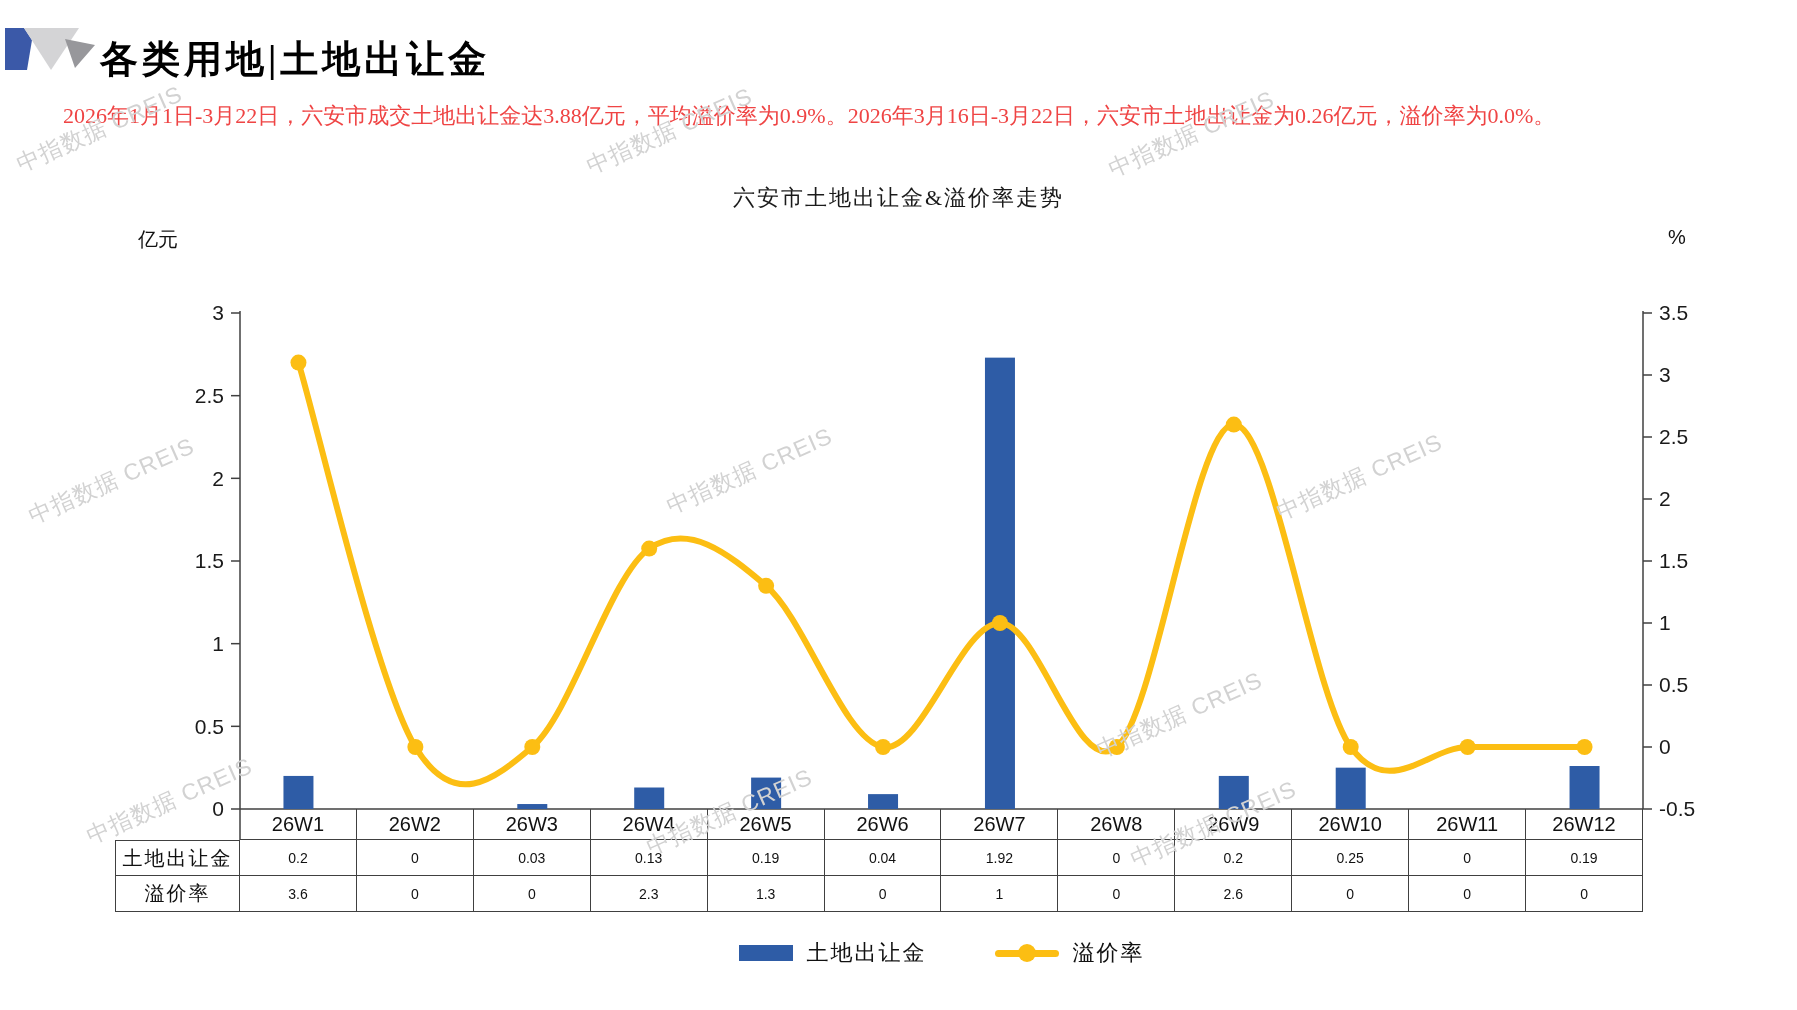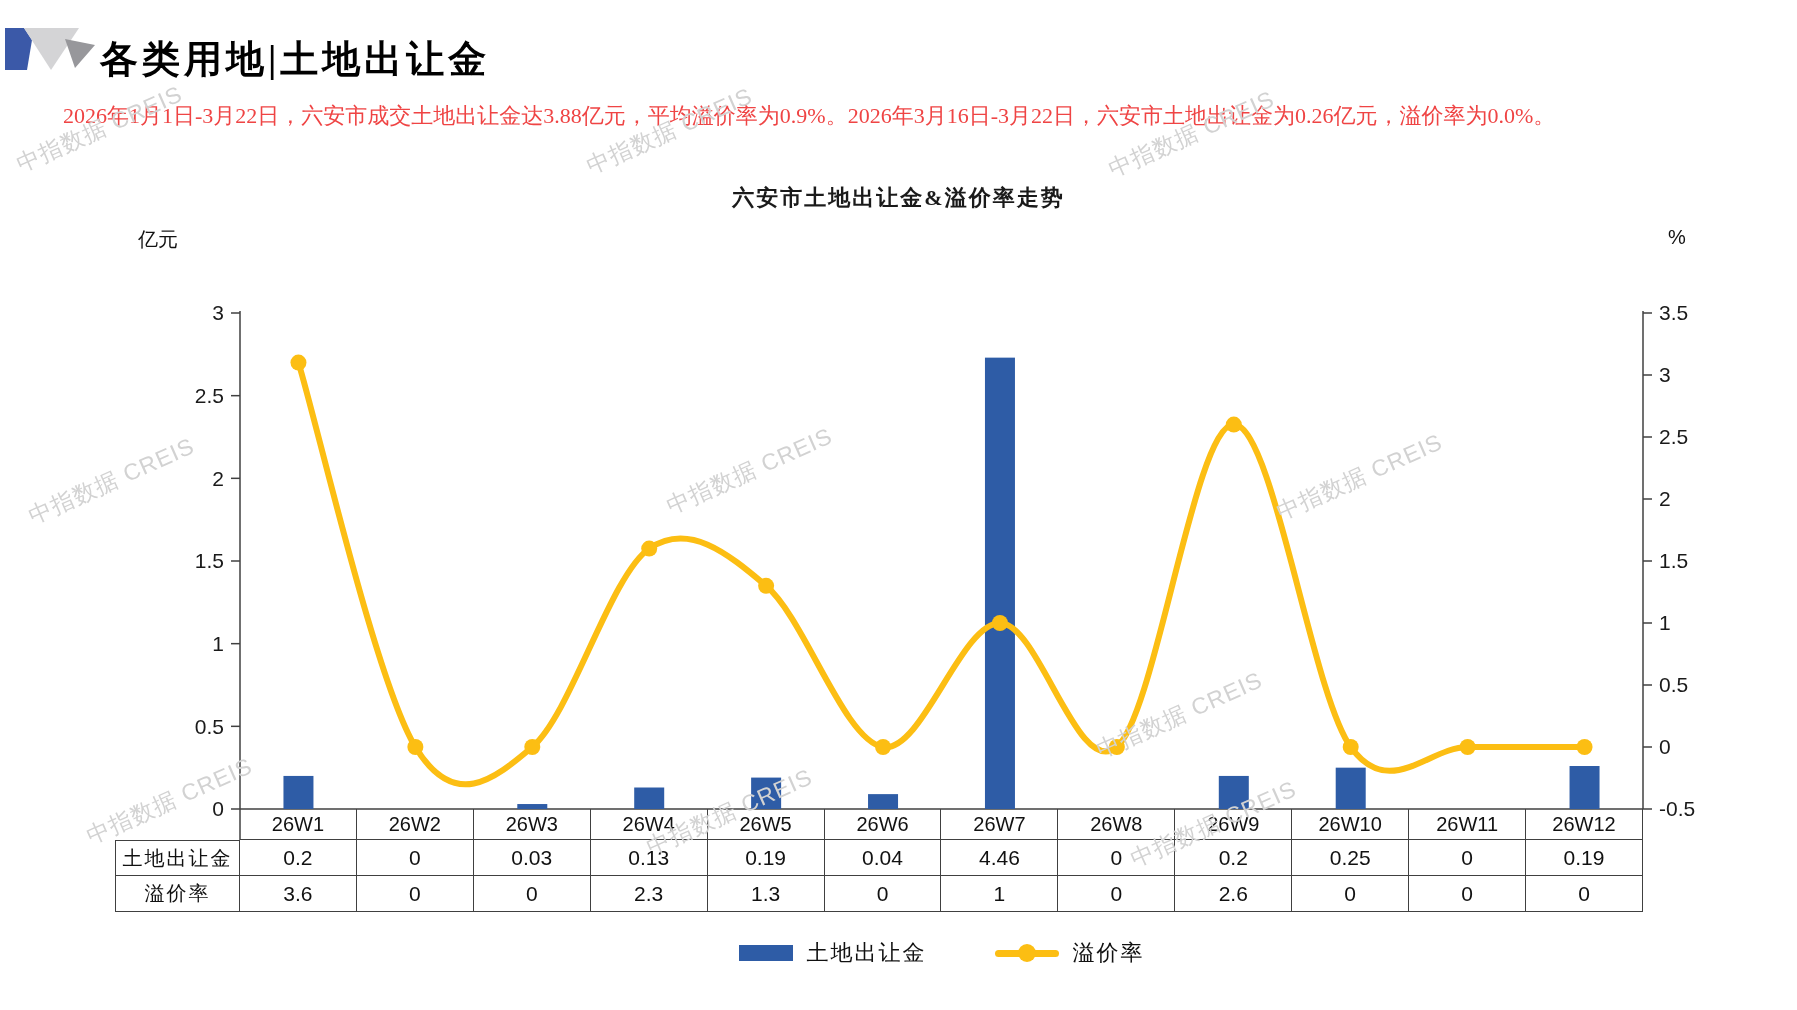--- a/index.html
+++ b/index.html
@@ -7,39 +7,39 @@
         font-family:"Liberation Serif",serif;color:#111;}
   
   .logo{position:absolute;left:5px;top:25px;}
   .page-title{position:absolute;left:84px;top:18px;margin:16px;font-size:38px;font-weight:700;
               letter-spacing:4px;color:#000;font-family:"Liberation Serif",serif;}
   
   .summary{position:absolute;left:63px;top:99px;width:1676px;margin:0;font-size:22px;
            line-height:34px;color:#ef4444;text-align:justify;}
   
   .chart-title{position:absolute;left:0;top:183px;width:1797px;text-align:center;
-               font-size:22px;letter-spacing:2px;color:#1a1a1a;font-weight:bold;}
+               font-size:22px;letter-spacing:2px;color:#1a1a1a;}
   .unit-left{position:absolute;left:138px;top:226px;font-size:20px;text-align:right;}
   .unit-right{position:absolute;left:1668px;top:226px;font-size:20px;font-family:"Liberation Sans",sans-serif;}
   
   #chart-svg{position:absolute;left:0;top:0;width:1797px;height:1010px;}
   
   .dtable{position:absolute;left:115px;top:809px;width:1528px;display:grid;
           grid-template-columns:125px repeat(12,1fr);}
   .cell{display:flex;align-items:center;justify-content:center;box-sizing:border-box;
         border-color:#404040;border-style:solid;border-width:0;background:transparent;}
   .cell.corner{border:none;}
   .cell.head{height:31px;border-right-width:1px;border-bottom-width:1px;
              font-family:"Liberation Sans",sans-serif;font-size:20px;}
   .cell.head.first{border-left-width:0;}
   .cell.rlabel{height:36px;border-left-width:1px;border-right-width:1px;border-bottom-width:1px;
                font-size:20px;letter-spacing:2px;}
   .cell.rlabel.rt{border-top-width:1px;}
   .cell.val{height:36px;border-right-width:1px;border-bottom-width:1px;
-            font-family:"Liberation Sans",sans-serif;font-size:21px;}
+            font-family:"Liberation Sans",sans-serif;font-size:14px;}
   
   .legend{position:absolute;left:240px;top:938px;width:1403px;display:flex;align-items:center;
           justify-content:center;gap:14px;font-size:22px;letter-spacing:2px;}
   .legend .gap{width:40px;}
   .sw-bar{width:54px;height:16px;display:inline-block;}
   .sw-line{width:64px;height:7px;border-radius:4px;position:relative;display:inline-block;}
   .sw-line .dot{position:absolute;left:50%;top:50%;transform:translate(-50%,-50%);
                 width:18px;height:18px;border-radius:50%;}
   
   .wm{position:absolute;white-space:nowrap;font-family:"Liberation Sans",sans-serif;
@@ -138,21 +138,21 @@
       <div class="cell head">26W10</div>
       <div class="cell head">26W11</div>
       <div class="cell head">26W12</div>
       <div class="cell rlabel rt">土地出让金</div>
       <div class="cell val">0.2</div>
       <div class="cell val">0</div>
       <div class="cell val">0.03</div>
       <div class="cell val">0.13</div>
       <div class="cell val">0.19</div>
       <div class="cell val">0.04</div>
-      <div class="cell val">4.46</div>
+      <div class="cell val">1.92</div>
       <div class="cell val">0</div>
       <div class="cell val">0.2</div>
       <div class="cell val">0.25</div>
       <div class="cell val">0</div>
       <div class="cell val">0.19</div>
       <div class="cell rlabel">溢价率</div>
       <div class="cell val">3.6</div>
       <div class="cell val">0</div>
       <div class="cell val">0</div>
       <div class="cell val">2.3</div>

